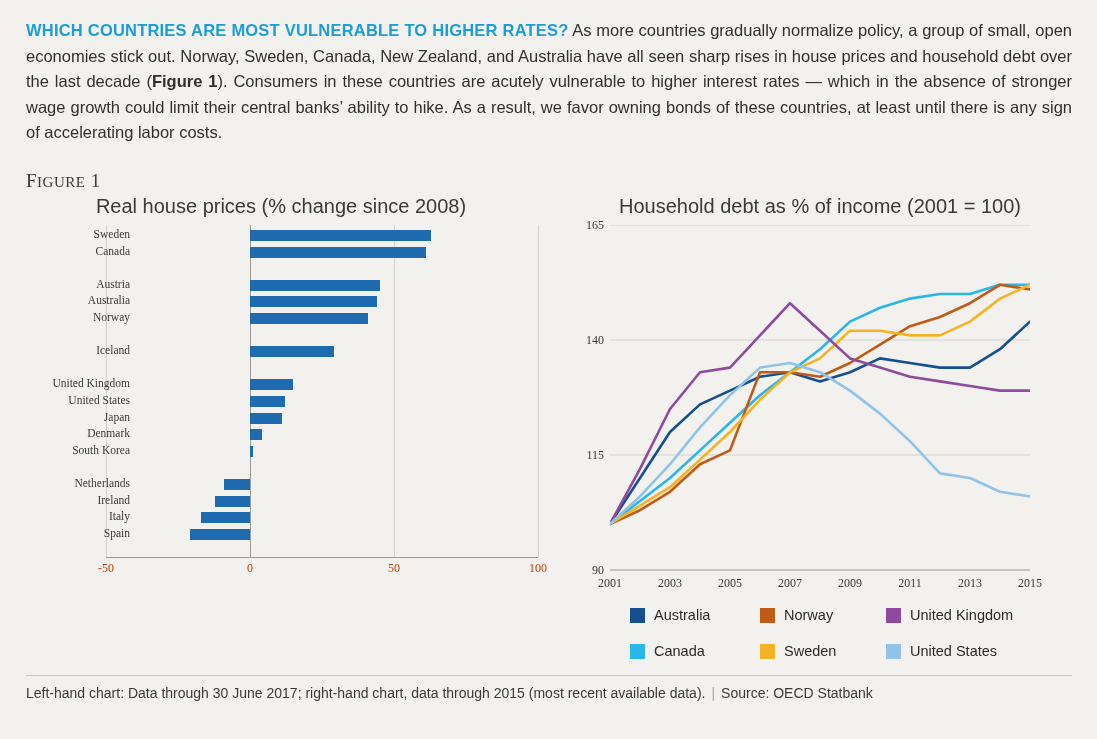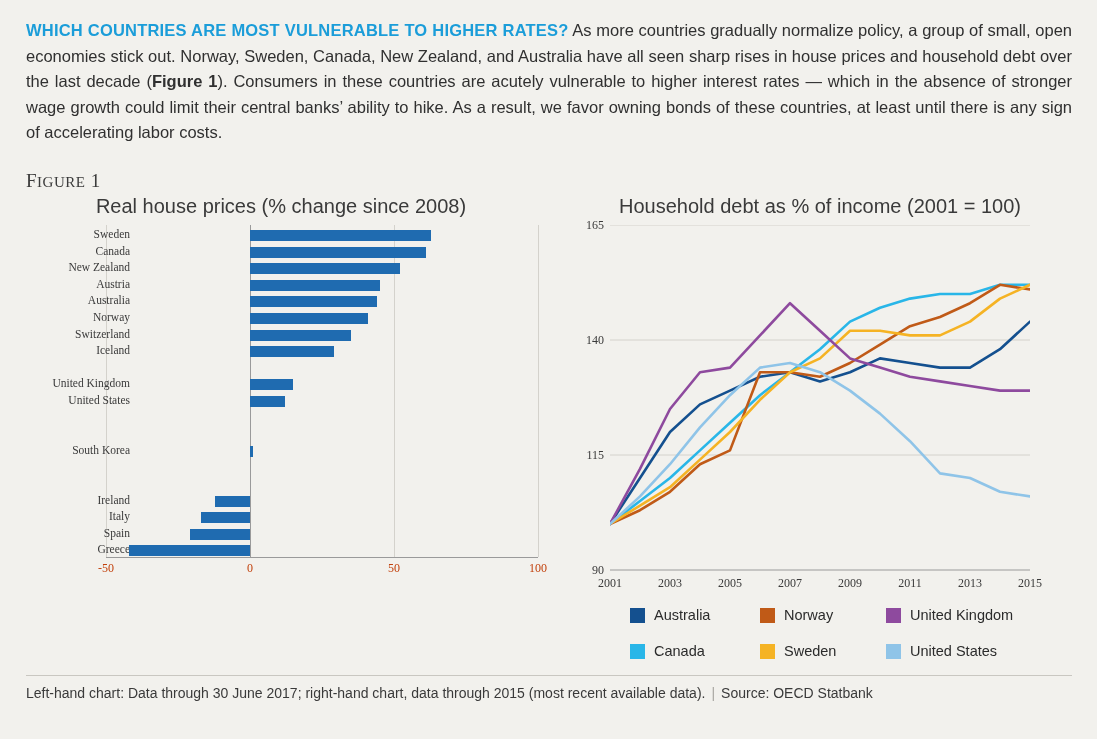--- a/index.html
+++ b/index.html
@@ -175,71 +175,71 @@
       <div class="grid-v" style="left: 512px;"></div>
       <div class="zero-line" style="left: 224px;"></div>
       <div class="bar-row" style="top: 4px;">
         <div class="bar-label">Sweden</div>
         <div class="bar" style="left: 224px; width: 181.44px; background: rgb(31, 107, 176);"></div>
       </div>
       <div class="bar-row" style="top: 20.6px;">
         <div class="bar-label">Canada</div>
         <div class="bar" style="left: 224px; width: 175.68px; background: rgb(31, 107, 176);"></div>
       </div>
-      <div class="bar-row" style="top: 37.2px;">
-        <div class="bar-label">New Zealand</div>
-        <div class="bar" style="left: 224px; width: 149.76px; background: rgb(31, 107, 176);"></div>
-      </div>
       <div class="bar-row" style="top: 53.8px;">
         <div class="bar-label">Austria</div>
         <div class="bar" style="left: 224px; width: 129.6px; background: rgb(31, 107, 176);"></div>
       </div>
       <div class="bar-row" style="top: 70.4px;">
         <div class="bar-label">Australia</div>
         <div class="bar" style="left: 224px; width: 126.72px; background: rgb(31, 107, 176);"></div>
       </div>
       <div class="bar-row" style="top: 87px;">
         <div class="bar-label">Norway</div>
         <div class="bar" style="left: 224px; width: 118.08px; background: rgb(31, 107, 176);"></div>
       </div>
-      <div class="bar-row" style="top: 103.6px;">
-        <div class="bar-label">Switzerland</div>
-        <div class="bar" style="left: 224px; width: 100.8px; background: rgb(31, 107, 176);"></div>
-      </div>
       <div class="bar-row" style="top: 120.2px;">
         <div class="bar-label">Iceland</div>
         <div class="bar" style="left: 224px; width: 83.52px; background: rgb(31, 107, 176);"></div>
       </div>
       <div class="bar-row" style="top: 153.4px;">
         <div class="bar-label">United Kingdom</div>
         <div class="bar" style="left: 224px; width: 43.2px; background: rgb(31, 107, 176);"></div>
       </div>
       <div class="bar-row" style="top: 170px;">
         <div class="bar-label">United States</div>
         <div class="bar" style="left: 224px; width: 34.56px; background: rgb(31, 107, 176);"></div>
       </div>
+      <div class="bar-row" style="top: 186.6px;">
+        <div class="bar-label">Japan</div>
+        <div class="bar" style="left: 224px; width: 31.68px; background: rgb(31, 107, 176);"></div>
+      </div>
+      <div class="bar-row" style="top: 203.2px;">
+        <div class="bar-label">Denmark</div>
+        <div class="bar" style="left: 224px; width: 11.52px; background: rgb(31, 107, 176);"></div>
+      </div>
       <div class="bar-row" style="top: 219.8px;">
         <div class="bar-label">South Korea</div>
         <div class="bar" style="left: 224px; width: 2.88px; background: rgb(31, 107, 176);"></div>
       </div>
+      <div class="bar-row" style="top: 253px;">
+        <div class="bar-label">Netherlands</div>
+        <div class="bar" style="left: 198.08px; width: 25.92px; background: rgb(31, 107, 176);"></div>
+      </div>
       <div class="bar-row" style="top: 269.6px;">
         <div class="bar-label">Ireland</div>
         <div class="bar" style="left: 189.44px; width: 34.56px; background: rgb(31, 107, 176);"></div>
       </div>
       <div class="bar-row" style="top: 286.2px;">
         <div class="bar-label">Italy</div>
         <div class="bar" style="left: 175.04px; width: 48.96px; background: rgb(31, 107, 176);"></div>
       </div>
       <div class="bar-row" style="top: 302.8px;">
         <div class="bar-label">Spain</div>
         <div class="bar" style="left: 163.52px; width: 60.48px; background: rgb(31, 107, 176);"></div>
-      </div>
-      <div class="bar-row" style="top: 319.4px;">
-        <div class="bar-label">Greece</div>
-        <div class="bar" style="left: 103.04px; width: 120.96px; background: rgb(31, 107, 176);"></div>
       </div>
       <div class="axis-x"></div>
       <div class="xtick" style="left: 80px;">-50</div>
       <div class="xtick" style="left: 224px;">0</div>
       <div class="xtick" style="left: 368px;">50</div>
       <div class="xtick" style="left: 512px;">100</div>
     </div>
 
   <div id="right-chart">
       <div class="ylab" style="top: 345px;">90</div>

